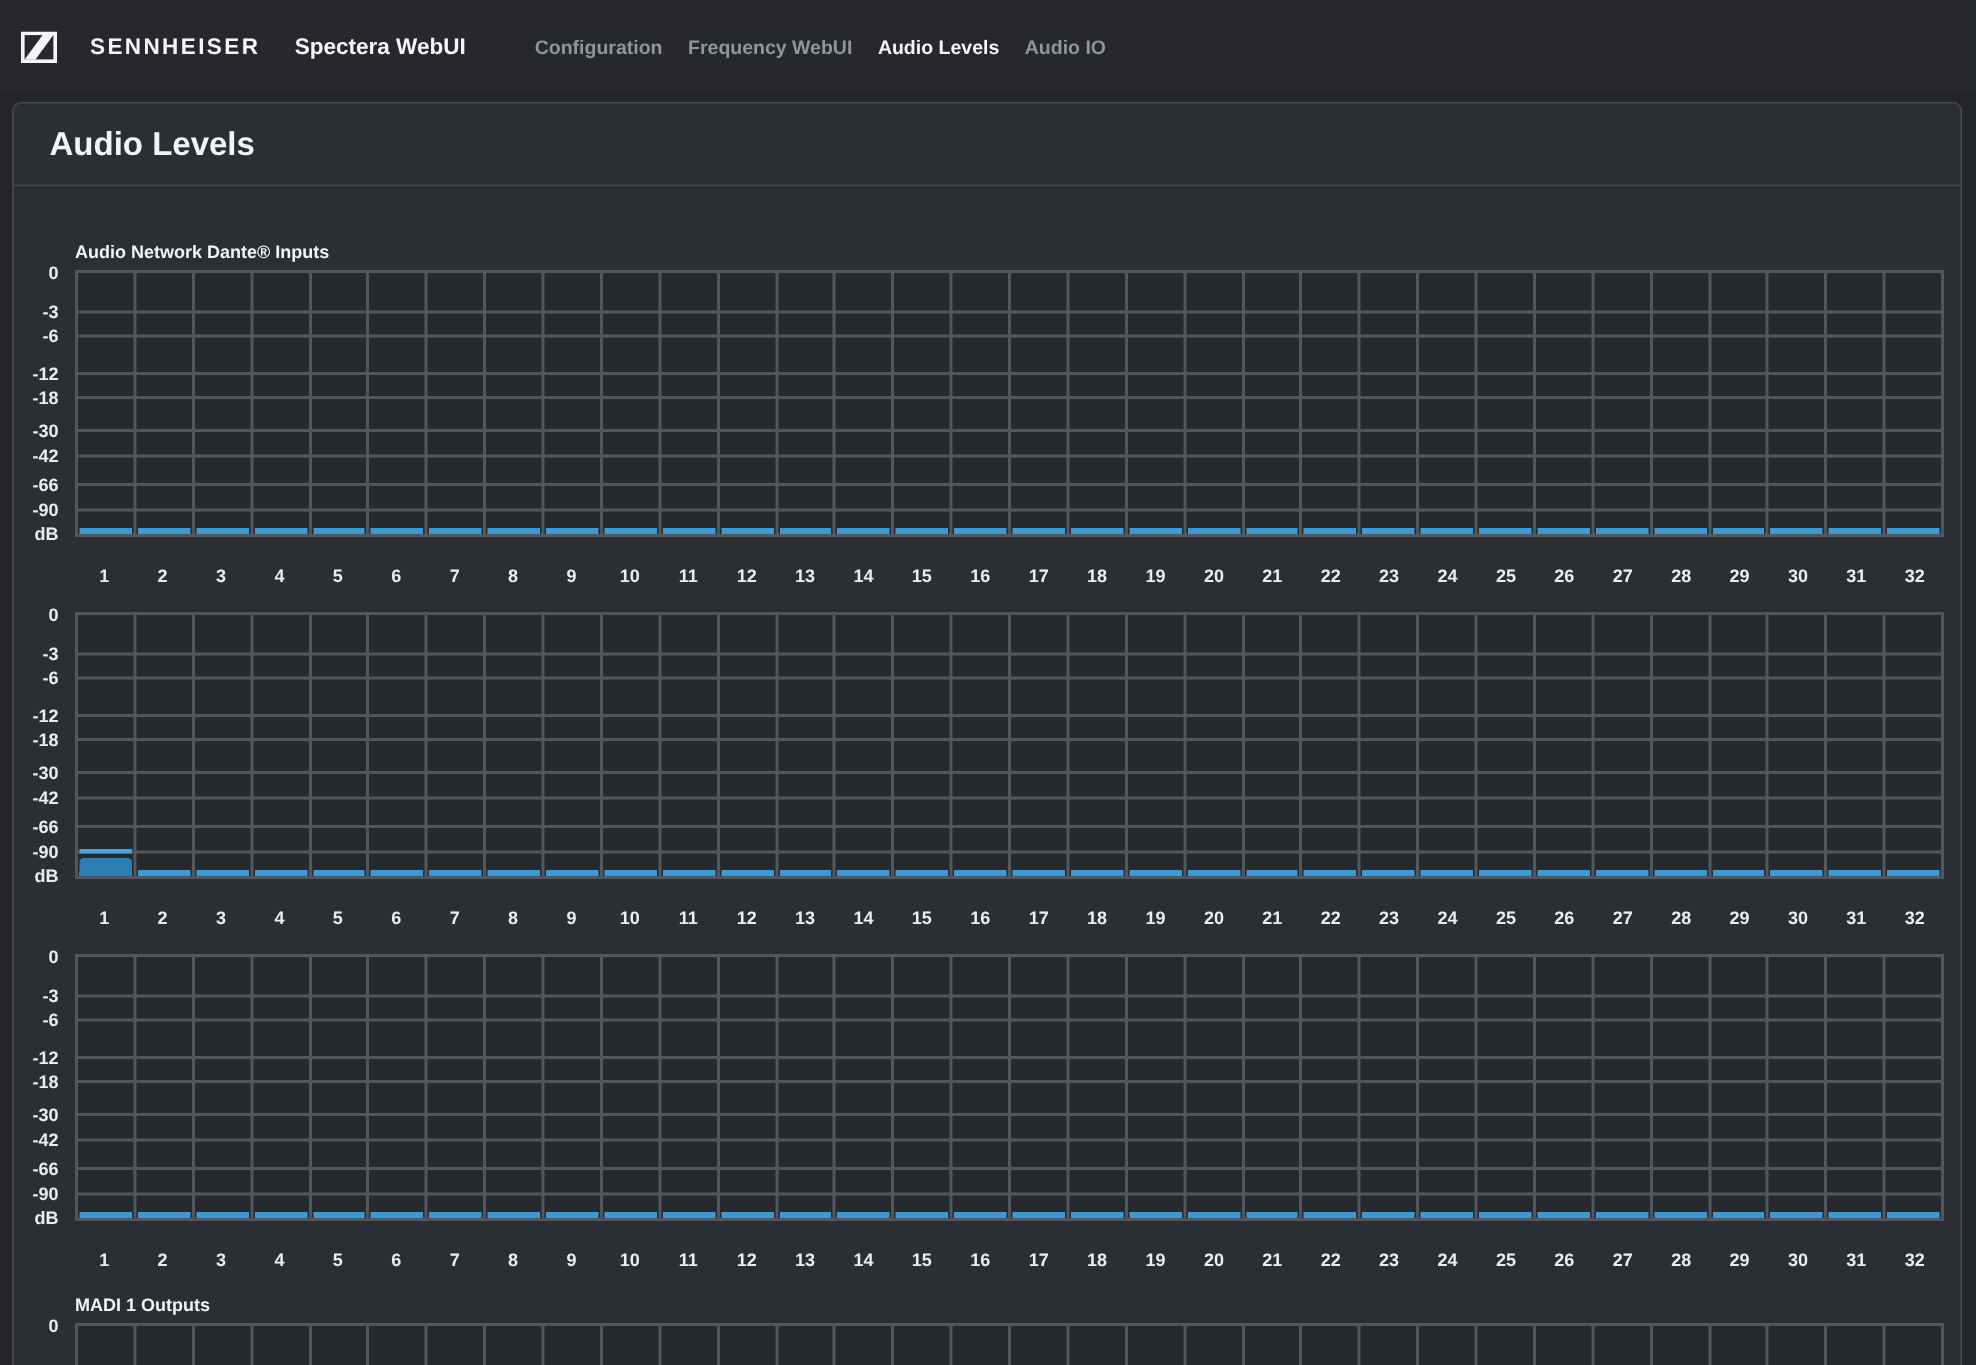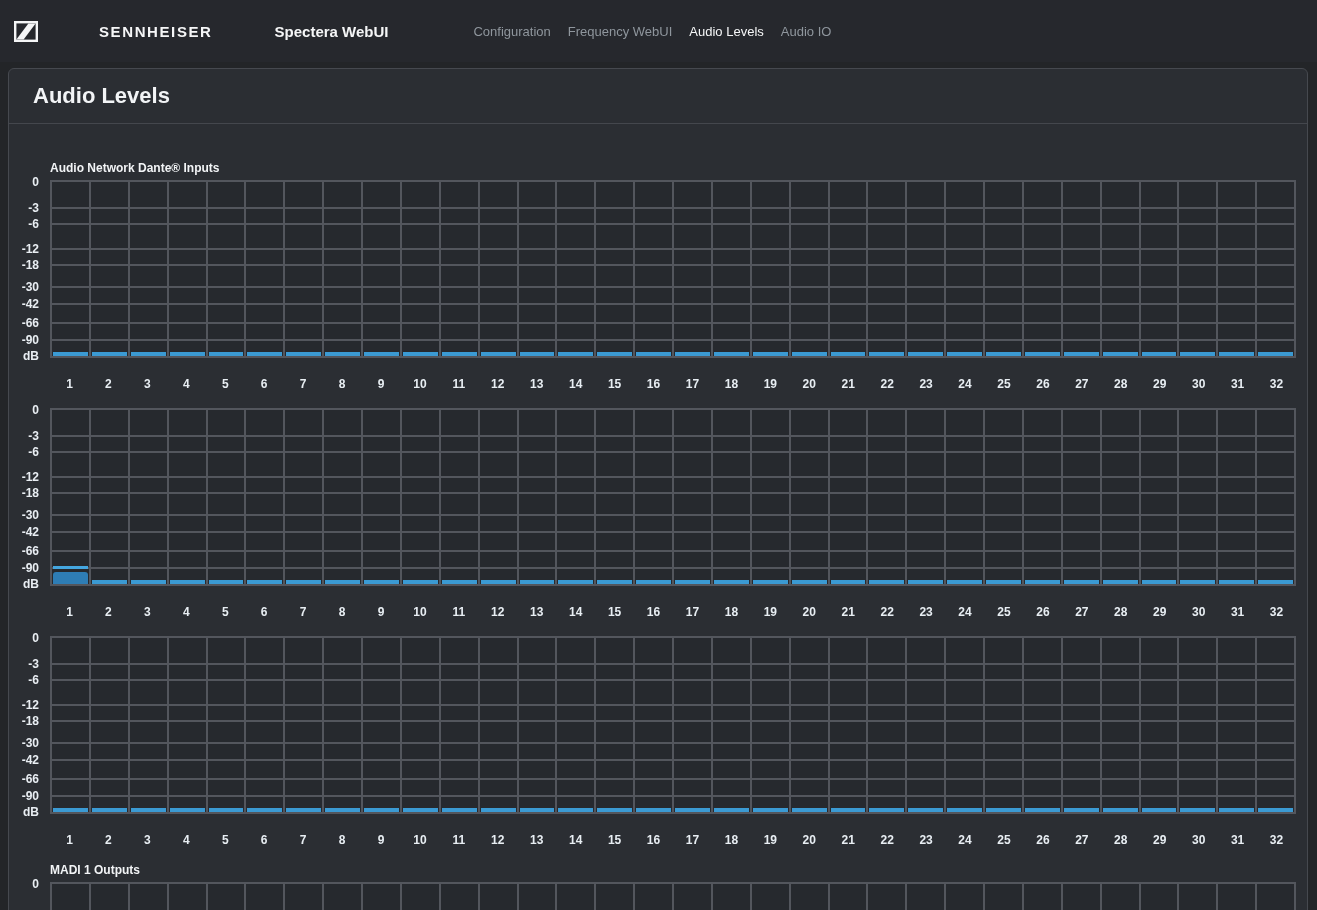--- a/index.html
+++ b/index.html
@@ -8,33 +8,32 @@
     background:#232528;
     font-family:"Liberation Sans", sans-serif;
     -webkit-font-smoothing:antialiased;
   }
 
   
   .navbar {
     height:62px; background:#26282d;
     display:flex; align-items:center;
     padding-left:14px;
-    gap:39px;
   }
   .logo { width:24px; height:21px; display:block; cursor:pointer; }
   .brand {
     color:#f5f6f7; font-size:15px; font-weight:bold;
     letter-spacing:1.6px; margin-left:22px;
   }
   .app-title {
     color:#f5f6f7; font-size:15px; font-weight:bold; margin-left:23px;
   }
   .main-nav { display:flex; margin-left:46px; gap:17px; }
   .nav-tab {
-    font-size:13px; font-weight:normal; color:#8f969d;
+    font-size:13px; font-weight:bold; color:#8f969d;
     cursor:pointer; white-space:nowrap;
   }
   .nav-tab.active { color:#f5f6f7; }
 
   
   .card {
     margin:6px 9px 0 8px;
     background:#2b2e33;
     border:1px solid #46494f;
     border-radius:6px;

